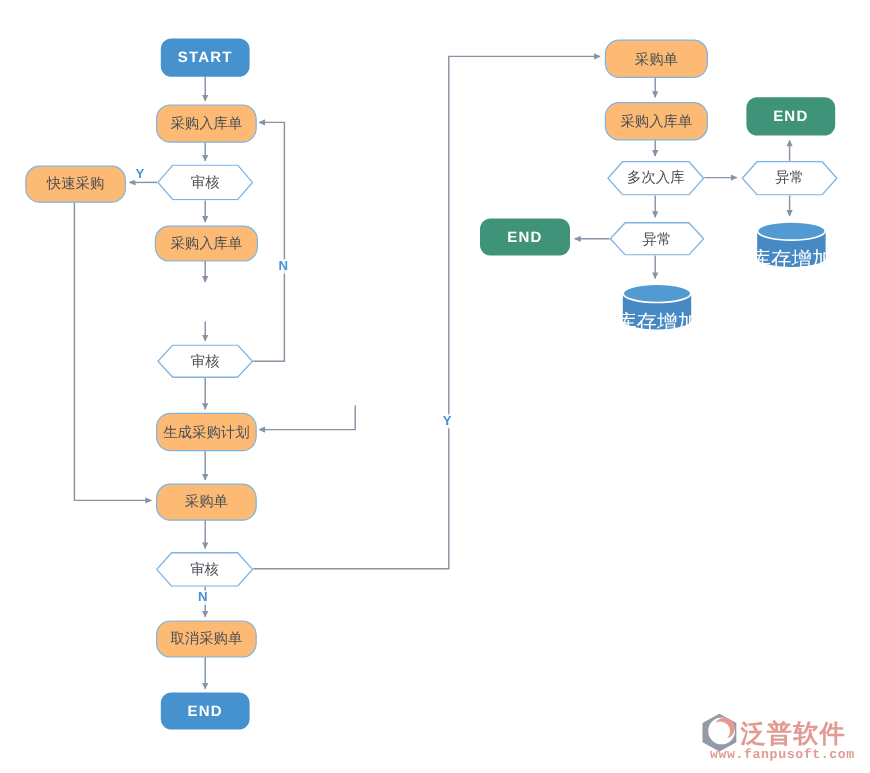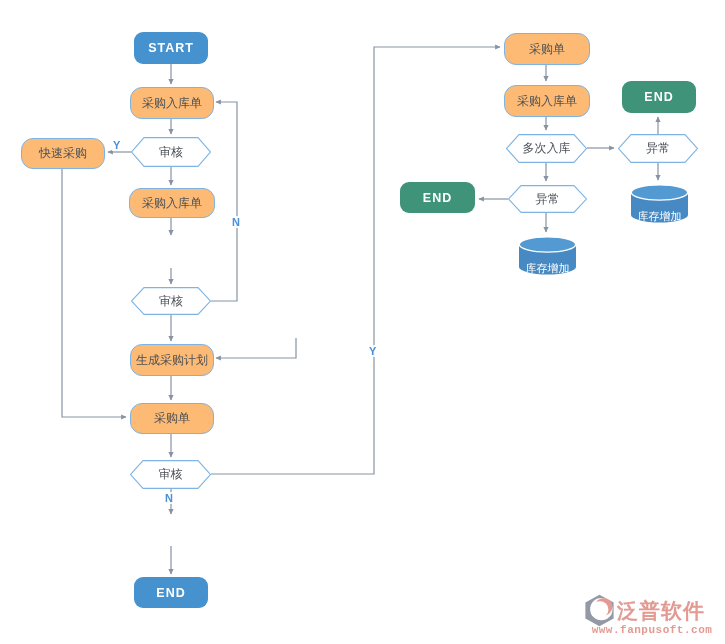--- a/index.html
+++ b/index.html
@@ -27,21 +27,21 @@
   .box{background:#fdba74;border:1px solid var(--node-border);border-radius:12px;}
   .term{border-radius:9px;color:#fff;font-weight:bold;font-size:12.5px;letter-spacing:1px;}
   .term.blue{background:var(--blue);}
   .term.green{background:var(--green);}
   .hex{background:transparent;}
   .hex svg{position:absolute;left:0;top:0;width:100%;height:100%;}
   .hex polygon{fill:#ffffff;stroke:var(--node-border);stroke-width:1.1;}
   .hex span{position:relative;z-index:1;}
   .cyl{background:transparent;}
   .cyl svg{position:absolute;left:0;top:0;width:100%;height:100%;}
-  .cyl span{position:relative;z-index:1;color:#fff;font-size:11px;margin-top:24px;}
+  .cyl span{position:relative;z-index:1;color:#fff;font-size:17px;margin-top:24px;}
   .elabel{position:absolute;z-index:3;color:var(--label-blue);font-size:11px;font-weight:bold;
     background:rgba(255,255,255,.85);padding:0 1px;line-height:12px;}
   .watermark{position:absolute;left:583px;top:594px;width:138px;z-index:2;}
   .wm-row{display:flex;align-items:center;gap:1px;}
   .wm-brand{color:var(--coral);font-size:21px;font-weight:bold;letter-spacing:1px;}
   .wm-url{text-align:center;color:var(--coral);font-family:Liberation Mono, monospace;
     font-weight:bold;font-size:11px;margin-top:-3px;letter-spacing:0.5px;}
 </style>
 </head>
 <body>
@@ -107,20 +107,21 @@
 
   <div class="node box" style="left:130px;top:403px;width:82px;height:29px;">采购单</div>
 
   <div class="node hex" style="left:130px;top:460px;width:81px;height:29px;">
     <svg viewBox="0 0 81 29" preserveAspectRatio="none">
       <polygon points="13,0.6 68,0.6 80.4,14.5 68,28.4 13,28.4 0.6,14.5"></polygon>
     </svg>
     <span>审核</span>
   </div>
 
+  <div class="node box" style="left:130px;top:517px;width:82px;height:29px;">取消采购单</div>
 
   <div class="node term blue" style="left:134px;top:577px;width:74px;height:31px;">END</div>
 
   <div class="node box" style="left:504px;top:33px;width:84px;height:30px;">采购单</div>
 
   <div class="node box" style="left:504px;top:85px;width:84px;height:30px;">采购入库单</div>
 
   <div class="node hex" style="left:506px;top:134px;width:81px;height:29px;align-items:center;">
     <svg viewBox="0 0 81 29" preserveAspectRatio="none">
       <polygon points="13,0.6 68,0.6 80.4,14.5 68,28.4 13,28.4 0.6,14.5"></polygon>

